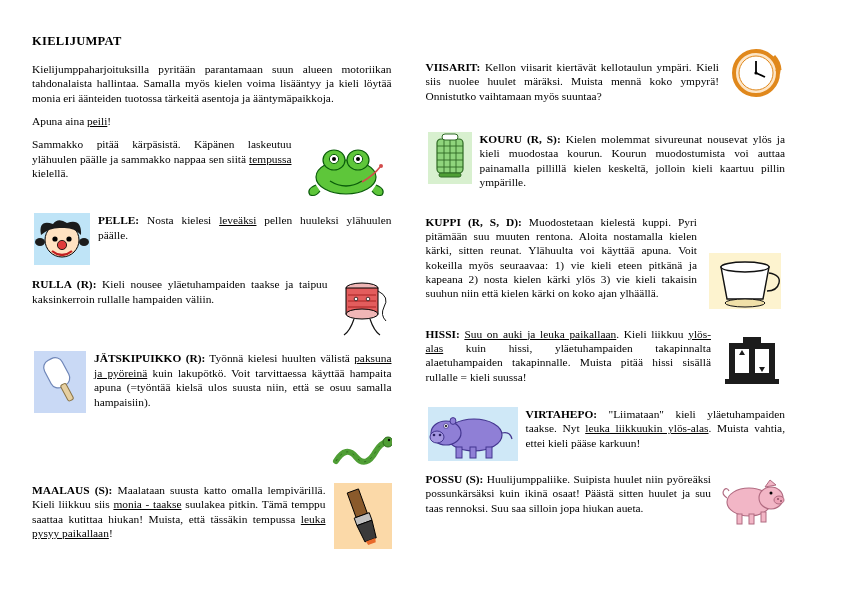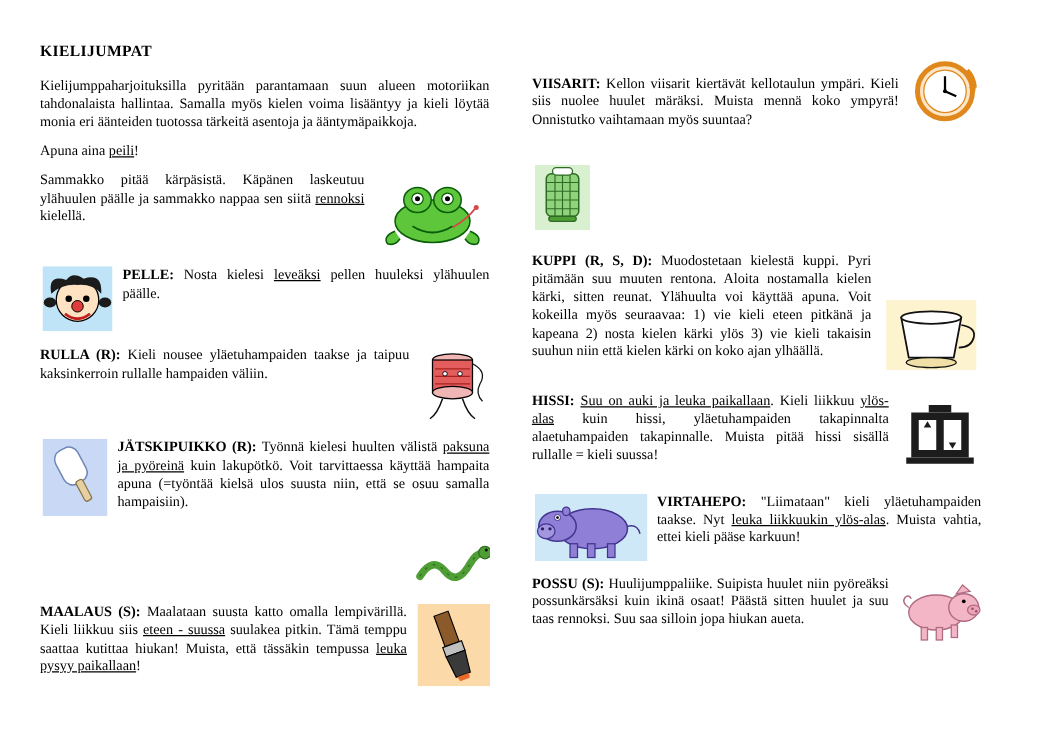--- a/index.html
+++ b/index.html
@@ -100,21 +100,21 @@
             <circle cx="34" cy="18" r="2" fill="#000"></circle>
             <circle cx="58" cy="18" r="2" fill="#000"></circle>
             <path d="M30 40 Q46 50 62 40" stroke="#0a5c0a" stroke-width="1.4" fill="none"></path>
             <path d="M16 44 Q6 48 10 54 Q16 56 20 50" fill="#5ec63a" stroke="#0a5c0a" stroke-width="1.2"></path>
             <path d="M76 44 Q86 48 82 54 Q76 56 72 50" fill="#5ec63a" stroke="#0a5c0a" stroke-width="1.2"></path>
             <path d="M62 41 Q74 34 80 26" stroke="#d24b4b" stroke-width="1.6" fill="none"></path>
             <circle cx="81" cy="25" r="2" fill="#d24b4b"></circle>
           </svg>
         </div>
         <p>
-          <span>Sammakko pitää kärpäsistä. Käpänen laskeutuu ylähuulen päälle ja sammakko nappaa sen siitä </span><span class="u">rennoksi</span><span> kielellä.</span>
+          <span>Sammakko pitää kärpäsistä. Käpänen laskeutuu ylähuulen päälle ja sammakko nappaa sen siitä </span><span class="u">tempussa</span><span> kielellä.</span>
         </p>
       </div>
 
       <div class="entry clearfix mt6">
         <div class="fig fig-left" style="margin-left:2px;">
           <svg width="56" height="52" viewBox="0 0 56 52">
             <rect x="0" y="0" width="56" height="52" fill="#bfe4f7"></rect>
             <circle cx="28" cy="27" r="17" fill="#ffe2c2" stroke="#000" stroke-width="1"></circle>
             <path d="M7 22 Q4 6 19 11 Q24 4 33 10 Q48 5 47 22 Q40 14 28 15 Q16 14 7 22Z" fill="#1b1b1b"></path>
             <circle cx="21" cy="26" r="2.6" fill="#000"></circle>
@@ -186,21 +186,21 @@
             <g transform="rotate(-20 29 33)">
               <rect x="22" y="6" width="12" height="26" fill="#8a5a2b" stroke="#000" stroke-width="0.9"></rect>
               <rect x="20" y="32" width="16" height="8" fill="#c0c0c0" stroke="#000" stroke-width="0.9"></rect>
               <path d="M20 40 L36 40 L34 58 L22 58 Z" fill="#3a3a3a" stroke="#000" stroke-width="0.9"></path>
               <path d="M23 58 L33 58 L32 62 L24 62 Z" fill="#e86a2b"></path>
             </g>
           </svg>
         </div>
         <p style="margin-top:4px;">
           <span class="term">MAALAUS (S):</span>
-          <span>Maalataan suusta katto omalla lempivärillä. Kieli liikkuu siis </span><span class="u">eteen - suussa</span><span> suulakea pitkin. Tämä temppu saattaa kutittaa hiukan! Muista, että tässäkin tempussa </span><span class="u">leuka pysyy paikallaan</span><span>!</span>
+          <span>Maalataan suusta katto omalla lempivärillä. Kieli liikkuu siis </span><span class="u">monia - taakse</span><span> suulakea pitkin. Tämä temppu saattaa kutittaa hiukan! Muista, että tässäkin tempussa </span><span class="u">leuka pysyy paikallaan</span><span>!</span>
         </p>
       </div>
 
     </div>
 
     <div class="col">
 
       <div class="entry clearfix" style="margin-top:26px;">
         <div class="fig fig-right" style="margin-top:-16px;">
           <svg width="58" height="58" viewBox="0 0 58 58">
@@ -223,20 +223,24 @@
         <div class="fig fig-left" style="margin-left:2px;">
           <svg width="44" height="52" viewBox="0 0 44 52">
             <rect x="0" y="0" width="44" height="52" fill="#d8f0cf"></rect>
             <rect x="9" y="7" width="26" height="34" rx="4" fill="#8fd47c" stroke="#2f6a24" stroke-width="1.2"></rect>
             <path d="M9 14 H35 M9 21 H35 M9 28 H35 M9 35 H35" stroke="#2f6a24" stroke-width="0.9"></path>
             <path d="M16 7 V41 M22 7 V41 M28 7 V41" stroke="#2f6a24" stroke-width="0.9"></path>
             <rect x="14" y="2" width="16" height="6" rx="3" fill="#ffffff" stroke="#2f6a24" stroke-width="1"></rect>
             <rect x="11" y="41" width="22" height="4" rx="2" fill="#4f9e35" stroke="#2f6a24" stroke-width="1"></rect>
           </svg>
         </div>
+        <p>
+          <span class="term">KOURU (R, S):</span>
+          <span>Kielen molemmat sivureunat nousevat ylös ja kieli muodostaa kourun. Kourun muodostumista voi auttaa painamalla pillillä kielen keskeltä, jolloin kieli kaartuu pillin ympärille.</span>
+        </p>
       </div>
 
       <div class="entry clearfix" style="margin-top:16px;">
         <div class="fig fig-right" style="margin-top:30px;">
           <svg width="80" height="70" viewBox="0 0 80 70">
             <rect x="4" y="8" width="72" height="56" fill="#fdf3cf"></rect>
             <path d="M16 22 L64 22 L58 54 L22 54 Z" fill="#ffffff" stroke="#111" stroke-width="1.4"></path>
             <ellipse cx="40" cy="22" rx="24" ry="5" fill="#ffffff" stroke="#111" stroke-width="1.4"></ellipse>
             <path d="M64 28 q12 2 10 10 q-2 8 -12 8" fill="none" stroke="#111" stroke-width="1.4"></path>
             <ellipse cx="40" cy="58" rx="20" ry="4" fill="#f0e0a8" stroke="#111" stroke-width="1"></ellipse>

